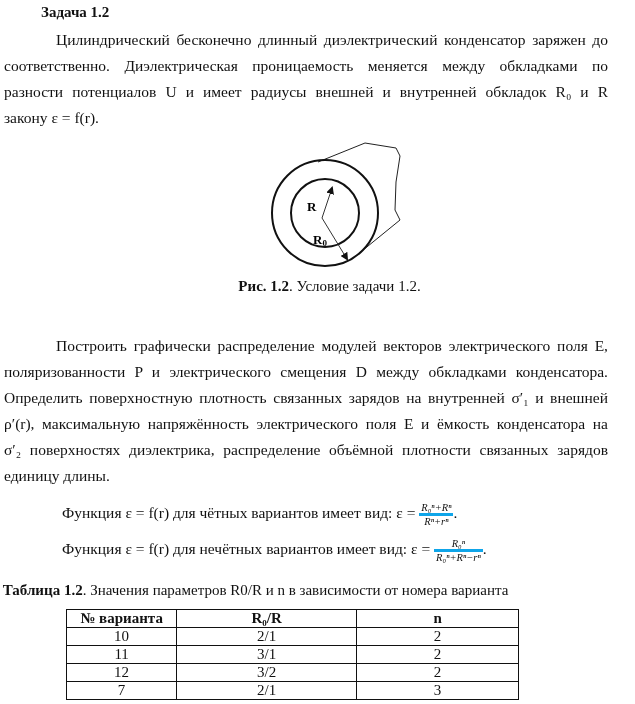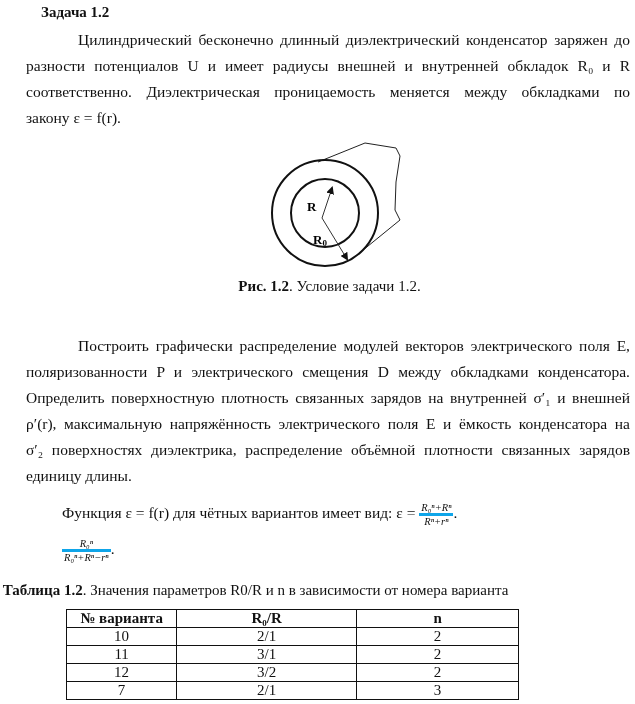--- a/index.html
+++ b/index.html
@@ -1,20 +1,20 @@
 <!DOCTYPE html>
 <html><head>
 <meta charset="utf-8">
 <style>
   html, body { margin: 0; padding: 0; background: #ffffff; }
   body { width: 635px; height: 704px; position: relative; overflow: hidden;
          font-family: "Liberation Serif", serif; color: #111; }
   .abs { position: absolute; }
   .title { left: 41px; top: 4px; font-size: 15px; font-weight: bold; }
-  .para { left: 26px; width: 604px; font-size: 15.5px; line-height: 26px; text-align: justify; }
+  .para { left: 4px; width: 604px; font-size: 15.5px; line-height: 26px; text-align: justify; }
   .para .line { display: block; white-space: nowrap; text-align: justify; text-align-last: justify; height: 26px; }
   .para .line.last { text-align-last: left; }
   .indent { padding-left: 52px; }
   .caption { left: 12px; width: 635px; top: 278px; text-align: center; font-size: 15px; }
   .caption b { font-weight: bold; }
   .func { left: 62px; font-size: 15.5px; white-space: nowrap; }
   .frac { display: inline-block; vertical-align: middle; text-align: center; font-size: 10.5px; font-style: italic; line-height: 11px; }
   .frac .num { display: block; border-bottom: 3px solid #0ea5e9; padding: 0 2px; }
   .frac .den { display: block; padding: 0 2px; text-align: center; }
   .tcap { left: 0; width: 511px; top: 582px; text-align: center; font-size: 15px; }
@@ -22,22 +22,22 @@
   table.params th, table.params td { border: 1.5px solid #111; text-align: center; height: 17px; padding: 0; line-height: 17px; }
   table.params th { font-weight: bold; }
 </style>
 </head>
 <body>
 
 <div class="abs title">Задача 1.2</div>
 
 <div class="abs para" style="top:27px;">
   <span class="line indent">Цилиндрический бесконечно длинный диэлектрический конденсатор заряжен до</span>
+  <span class="line">соответственно. Диэлектрическая проницаемость меняется между обкладками по</span>
   <span class="line">разности потенциалов U и имеет радиусы внешней и внутренней обкладок R₀ и R</span>
-  <span class="line">соответственно. Диэлектрическая проницаемость меняется между обкладками по</span>
   <span class="line last">закону ε = f(r).</span>
 </div>
 
 <svg class="abs" style="left:260px;top:140px;" width="160" height="135" viewBox="260 140 160 135">
   <defs>
     <marker id="ah" markerWidth="8" markerHeight="8" refX="6" refY="4" orient="auto">
       <path d="M0,0 L8,4 L0,8 Z" fill="#111"></path>
     </marker>
   </defs>
   <path d="M318,162 L365,143 L396,148 L400,156 L396,182 L395,210 L400,220 L357,255" fill="none" stroke="#222" stroke-width="1"></path>
@@ -64,20 +64,21 @@
 
 <div class="abs func" style="top:502px;">
   <span>Функция ε = f(r) для чётных вариантов имеет вид: ε =</span>
   <span class="frac">
     <span class="num">R₀ⁿ+Rⁿ</span>
     <span class="den">Rⁿ+rⁿ</span>
   </span><span>.</span>
 </div>
 
 <div class="abs func" style="top:538px;">
+  <span>Функция  ε = f(r) для нечётных вариантов имеет вид:  ε =</span>
   <span class="frac">
     <span class="num">R₀ⁿ</span>
     <span class="den">R₀ⁿ+Rⁿ−rⁿ</span>
   </span><span>.</span>
 </div>
 
 <div class="abs tcap">
   <b>Таблица 1.2</b><span>. Значения параметров R0/R и n в зависимости от номера варианта</span>
 </div>
 

